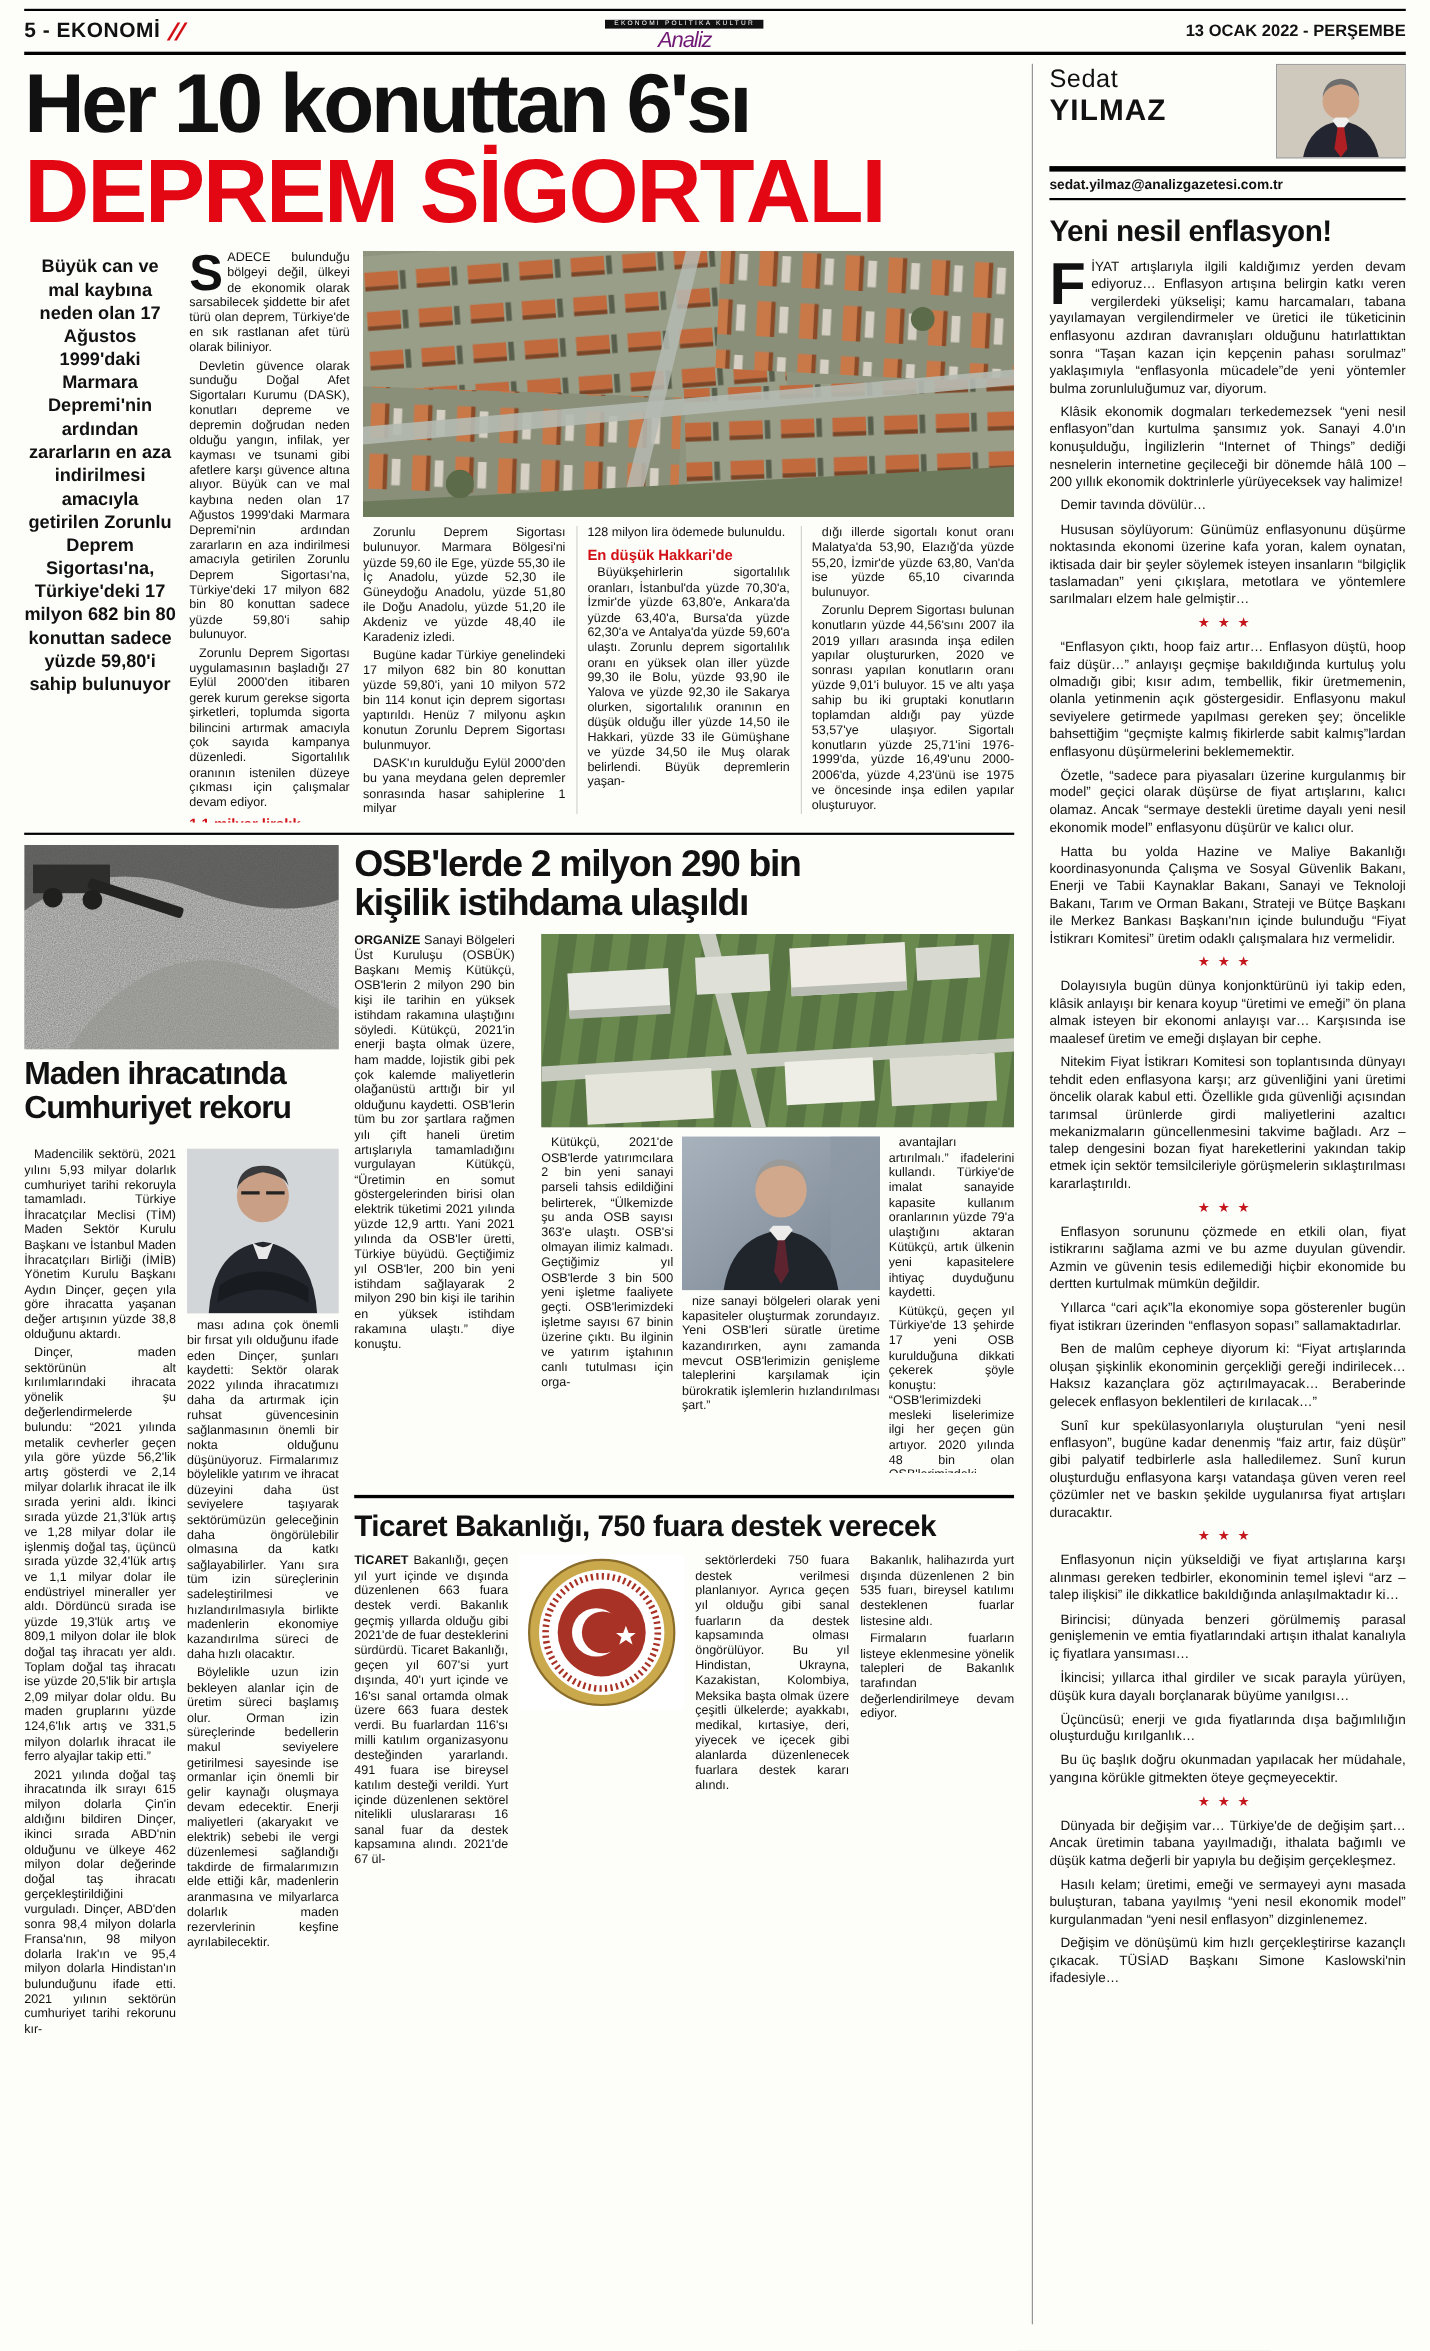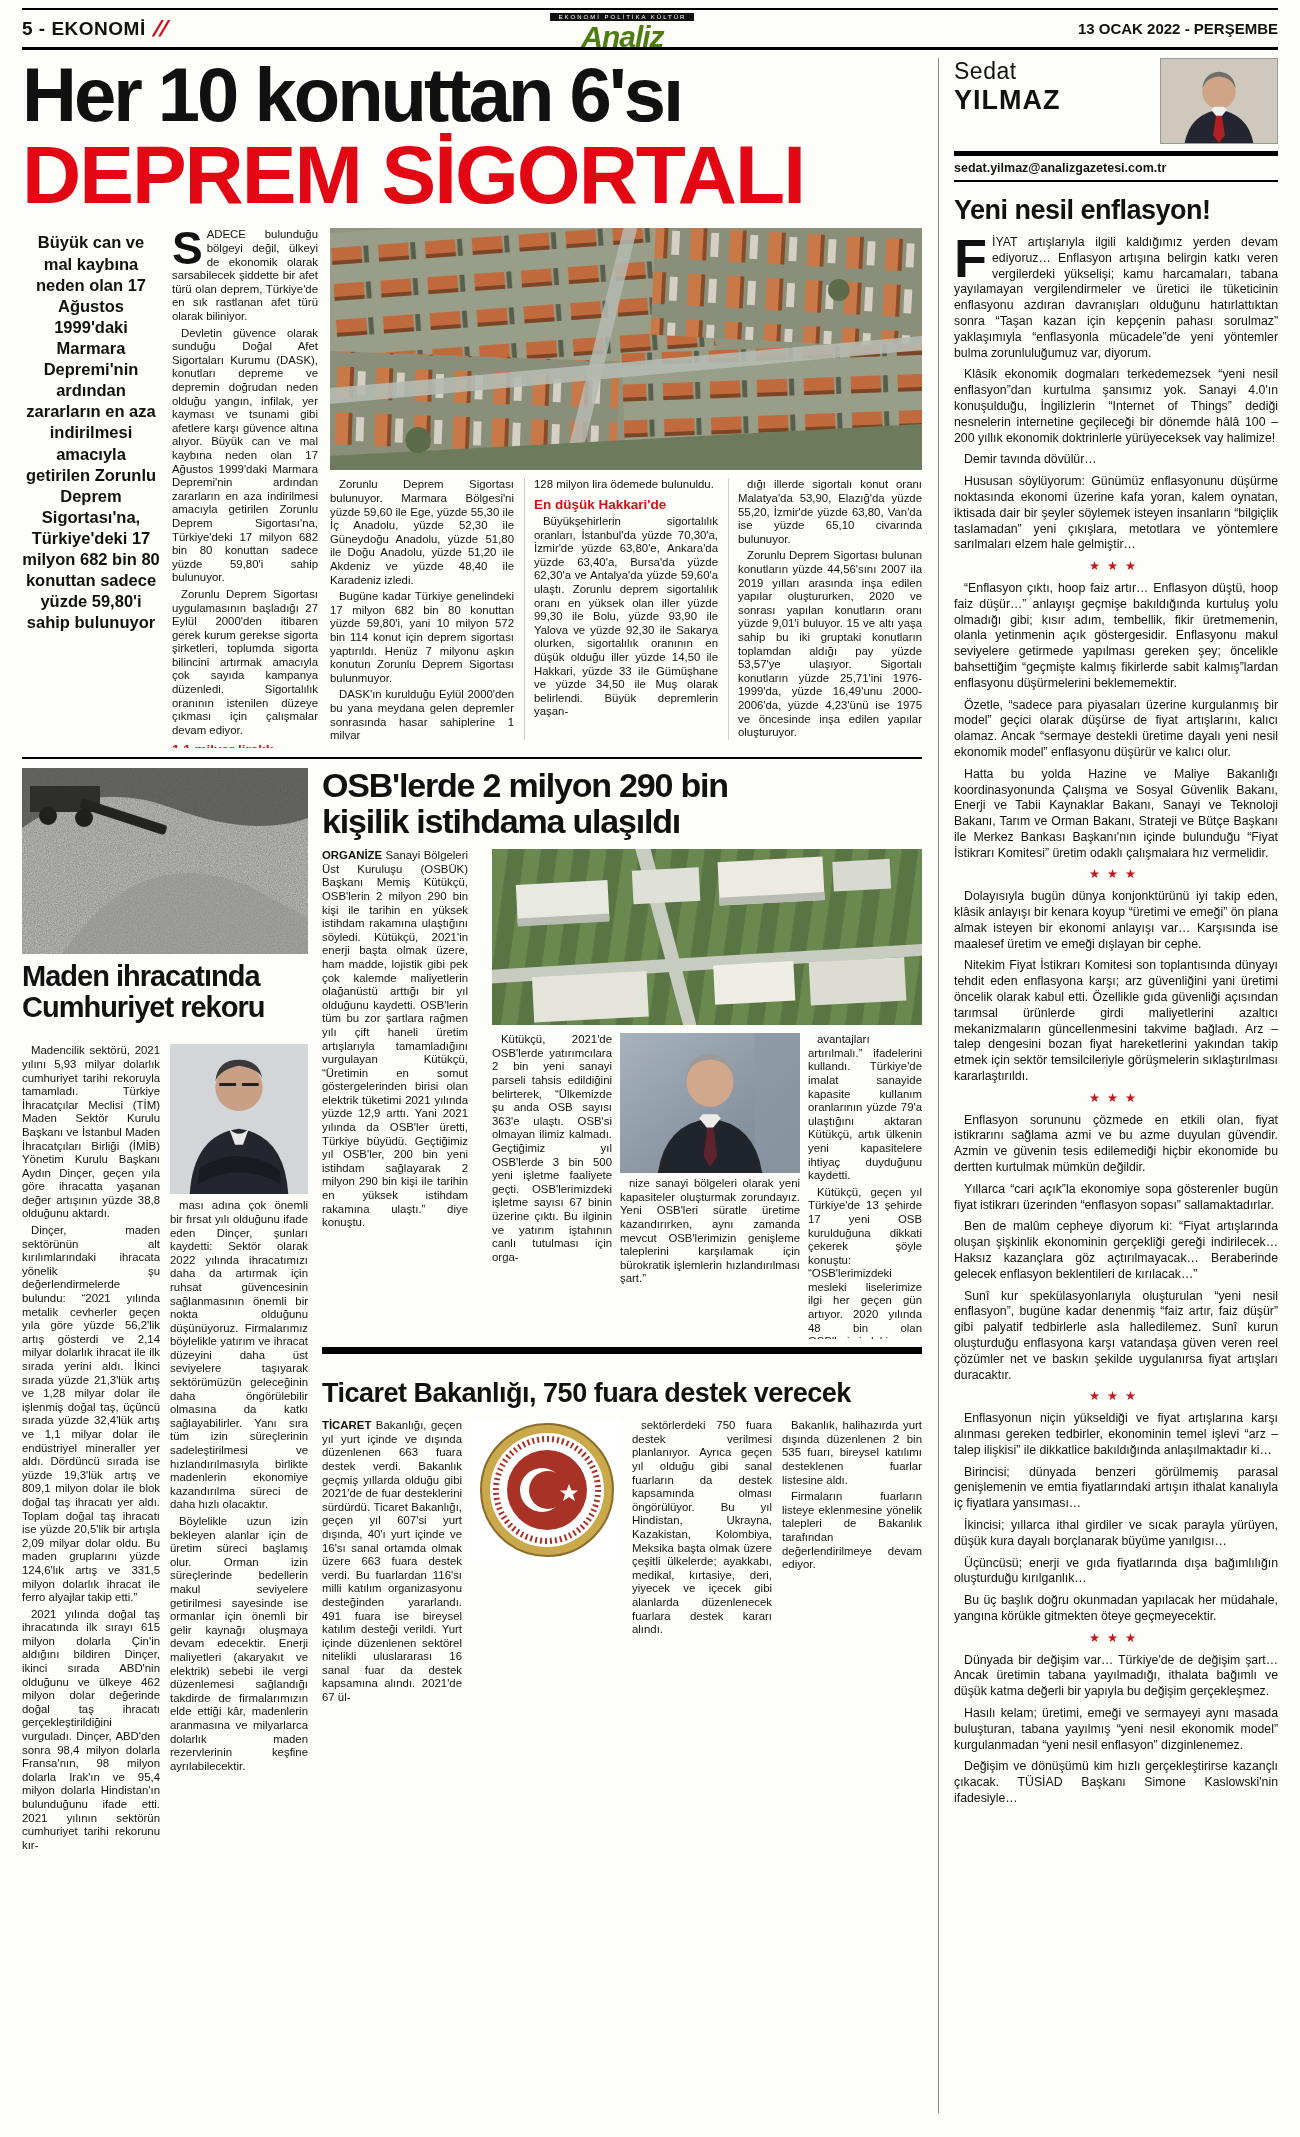--- a/index.html
+++ b/index.html
@@ -7,21 +7,21 @@
   body{width:1300px;height:2137px;font-family:"Liberation Sans",sans-serif;color:#111}
   .page{width:1300px;height:2137px;background:#fdfdfa;padding:8px 22px;overflow:hidden}
 
   
   .topbar{display:flex;align-items:center;justify-content:space-between;
     border-top:2px solid #000;border-bottom:3px solid #000;padding:18px 0;height:42px}
   .section{font-size:19px;font-weight:bold;letter-spacing:.5px;display:flex;align-items:center}
   .slashes{color:#d21117;font-style:italic;font-weight:bold;font-size:22px;margin-left:8px;transform:skewX(-12deg)}
   .logo{text-align:center;line-height:1}
   .logo-tag{display:inline-block;font-size:6px;letter-spacing:2px;color:#fff;background:#111;padding:1px 8px}
-  .logo-text{font-size:30px;font-weight:bold;font-style:italic;color:#4d7c0f;letter-spacing:-1px}
+  .logo-text{font-size:20px;font-weight:normal;font-style:italic;color:#701a75;letter-spacing:-1px}
   .date{font-size:15px;font-weight:bold}
 
   
   .content{display:flex;gap:16px;margin-top:8px;height:2058px}
   .main{width:900px}
   .columnist{width:340px;border-left:1px solid #8a8a8a;padding-left:15px;height:2055px;overflow:hidden}
 
   
   .hl-black{font-size:76px;font-weight:bold;letter-spacing:-3px;line-height:.98;white-space:nowrap}
   .hl-red{font-size:82px;font-weight:bold;letter-spacing:-2px;line-height:1;color:#e30613;white-space:nowrap;margin:2px 0 12px}
@@ -57,21 +57,21 @@
   .osb-content{display:flex;gap:24px;height:498px;overflow:hidden}
   .osb-col1{width:146px}
   .osb-right{flex:1}
   .photo-osb{height:176px;margin-bottom:8px}
   .osb-row2{display:flex;gap:8px;height:306px;overflow:hidden}
   .osb-colA{width:120px}
   .osb-mid{width:180px}
   .photo-kutukcu{height:140px;margin-bottom:4px}
   .osb-colC{flex:1}
 
-  .ticaret{border-top:7px solid #000000;padding-top:22px;flex:1}
+  .ticaret{margin-top:12px;border-top:3px solid #000000;padding-top:8px;flex:1}
   .ticaret h2{font-size:27px;letter-spacing:-.5px;margin:2px 0 10px}
   .ticaret-cols{display:flex;gap:10px;height:640px;overflow:hidden}
   .tc1{width:140px}.tc2{width:150px}.tc3{width:140px}.tc4{flex:1}
   .trade-logo{height:142px;margin-bottom:6px;background:#fff}
 
   
   .col-head{display:flex;justify-content:space-between;align-items:flex-start;padding-bottom:7px;border-bottom:5px solid #000}
   .col-name .first{font-size:23px;letter-spacing:.5px}
   .col-name .last{font-size:27px;font-weight:bold;letter-spacing:1px}
   .photo-sedat{width:118px;height:86px;border:1px solid #999}

